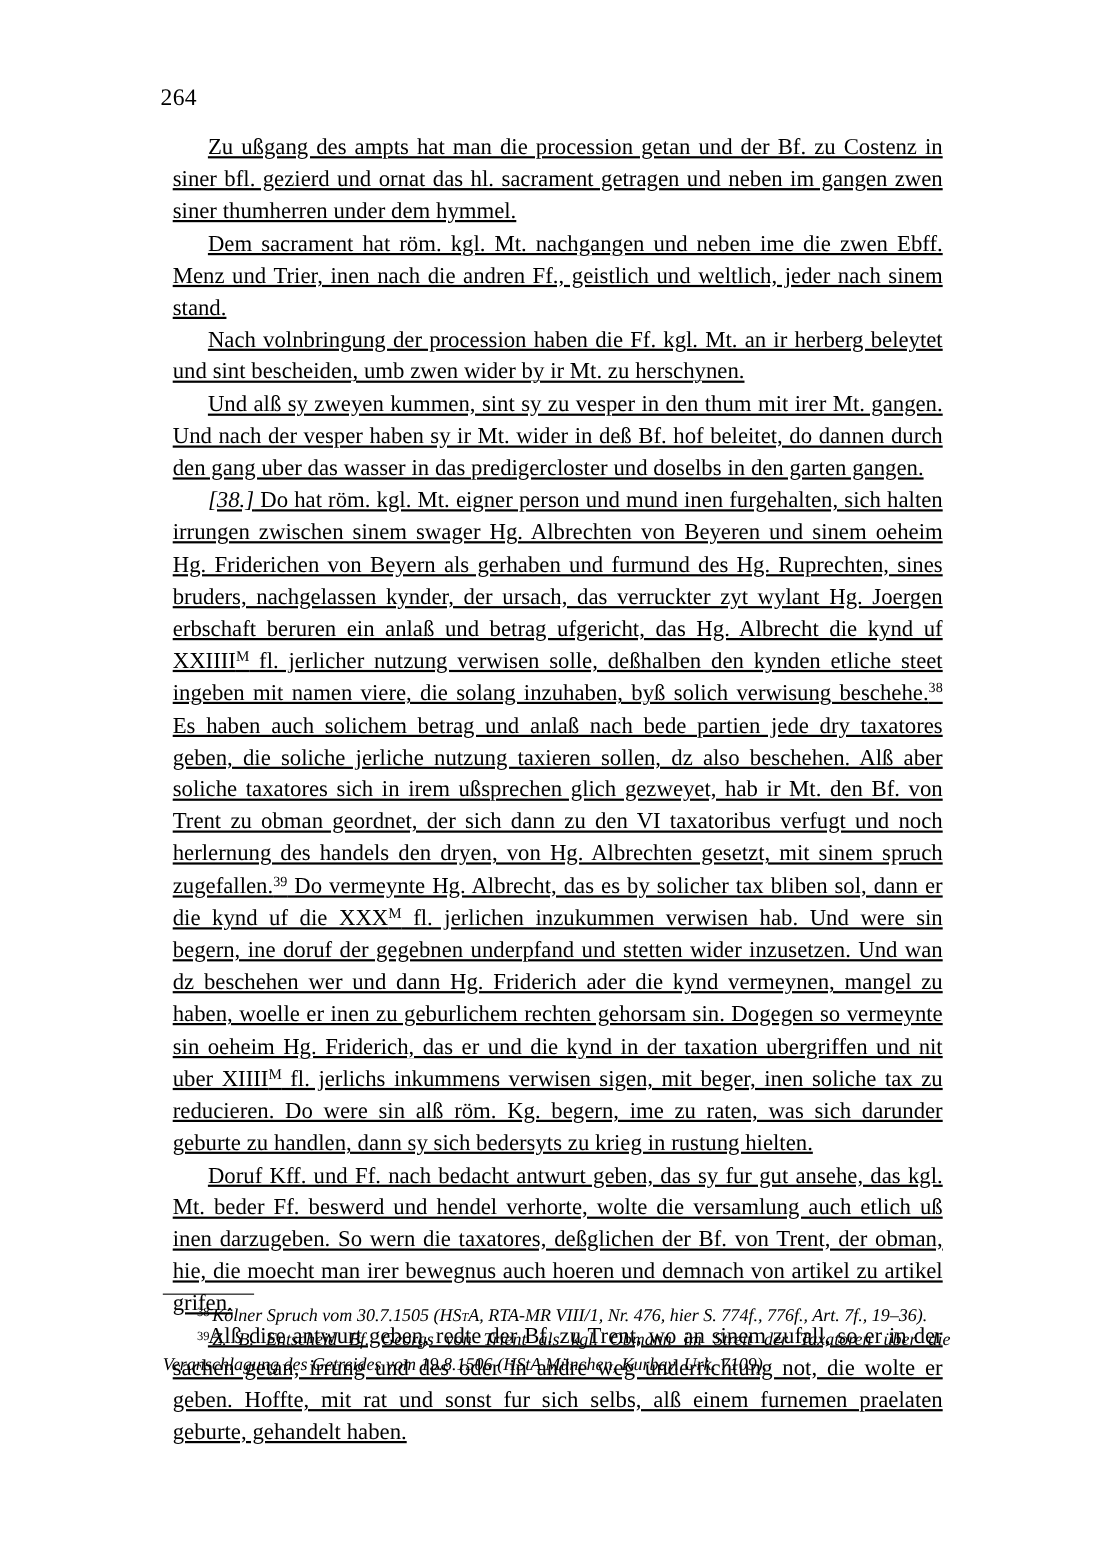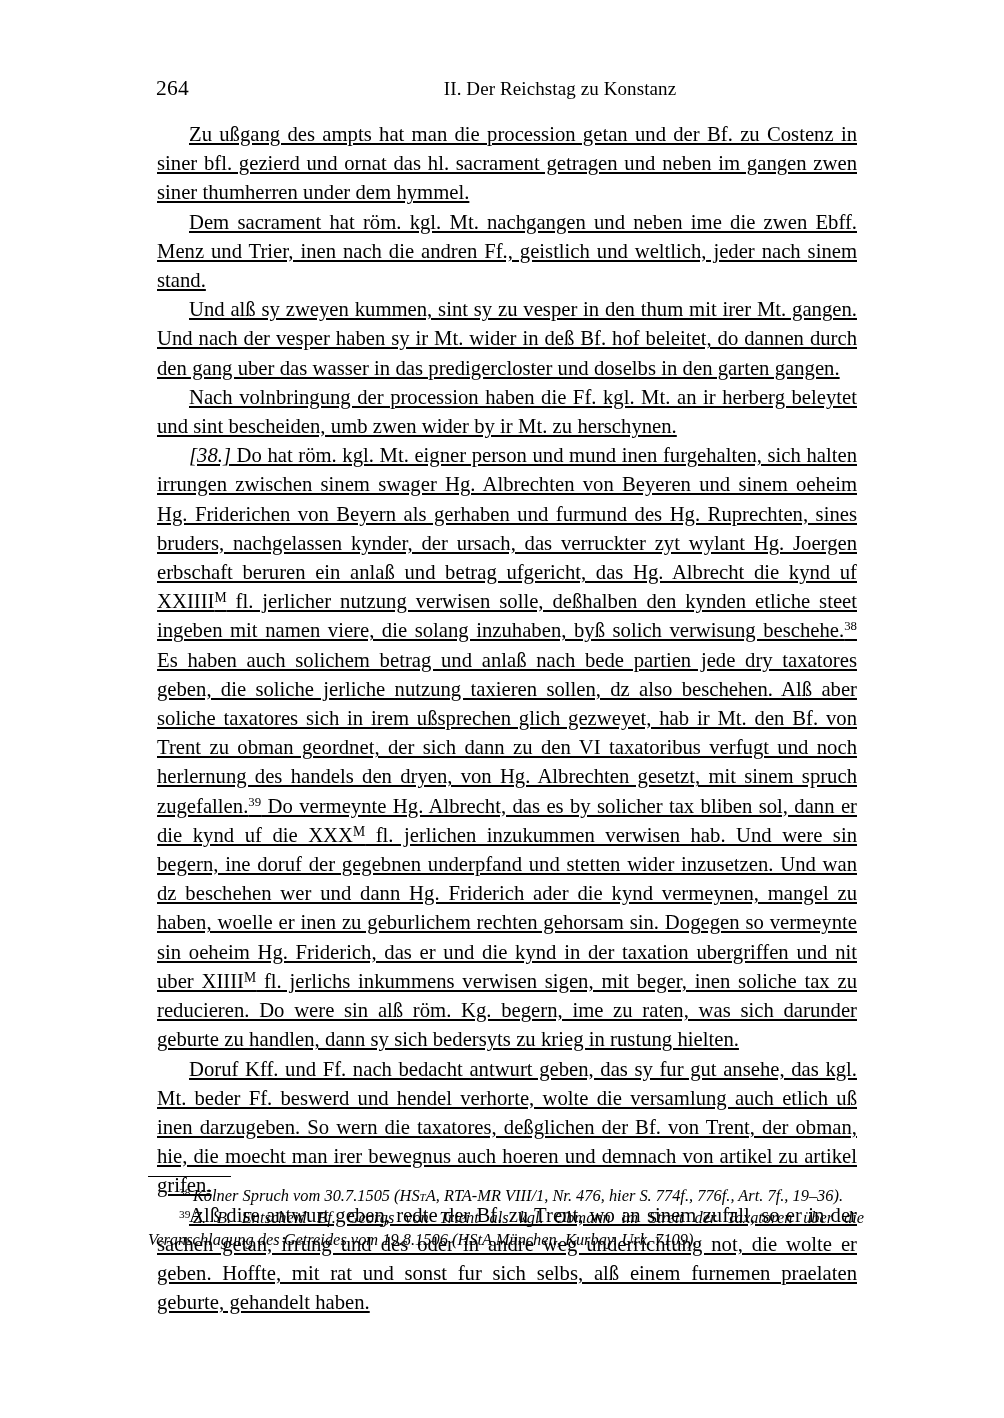--- a/index.html
+++ b/index.html
@@ -18,21 +18,21 @@
     margin: 0 auto;
     background: #ffffff;
     overflow: hidden;
     box-sizing: border-box;
   }
 
   
   .runhead {
     position: absolute;
     top: 76px;
-    left: 156px;
+    left: 146px;
     width: 700px;
     height: 26px;
   }
   .runhead .folio {
     position: absolute;
     left: 0;
     top: 0;
     font-size: 21.5px;
     letter-spacing: 0.2px;
   }
@@ -108,28 +108,27 @@
     font-style: italic;
   }
 </style>
 </head>
 <body>
 
 <div class="page">
 
   <div class="runhead">
     <span class="folio">264</span>
-    <span class="title">II. Der Reichstag zu Konstanz</span>
   </div>
 
   <div class="textbody">
     <p class="para">Zu ußgang des ampts hat man die procession getan und der Bf. zu Costenz in siner bfl. gezierd und ornat das hl. sacrament getragen und neben im gangen zwen siner thumherren under dem hymmel.</p>
     <p class="para">Dem sacrament hat röm. kgl. Mt. nachgangen und neben ime die zwen Ebff. Menz und Trier, inen nach die andren Ff., geistlich und weltlich, jeder nach sinem stand.</p>
+    <p class="para">Nach volnbringung der procession haben die Ff. kgl. Mt. an ir herberg beleytet und sint bescheiden, umb zwen wider by ir Mt. zu herschynen.</p>
     <p class="para">Und alß sy zweyen kummen, sint sy zu vesper in den thum mit irer Mt. gangen. Und nach der vesper haben sy ir Mt. wider in deß Bf. hof beleitet, do dannen durch den gang uber das wasser in das predigercloster und doselbs in den garten gangen.</p>
-    <p class="para">Nach volnbringung der procession haben die Ff. kgl. Mt. an ir herberg beleytet und sint bescheiden, umb zwen wider by ir Mt. zu herschynen.</p>
     <p class="para"><em>[38.]</em><span> Do hat röm. kgl. Mt. eigner person und mund inen furgehalten, sich halten irrungen zwischen sinem swager Hg. Albrechten von Beyeren und sinem oeheim Hg. Friderichen von Beyern als gerhaben und furmund des Hg. Ruprechten, sines bruders, nachgelassen kynder, der ursach, das verruckter zyt wylant Hg. Joergen erbschaft beruren ein anlaß und betrag ufgericht, das Hg. Albrecht die kynd uf XXIIII</span><sup class="roman-mult">M</sup><span> fl. jerlicher nutzung verwisen solle, deßhalben den kynden etliche steet ingeben mit namen viere, die solang inzuhaben, byß solich verwisung beschehe.</span><sup>38</sup><span> Es haben auch solichem betrag und anlaß nach bede partien jede dry taxatores geben, die soliche jerliche nutzung taxieren sollen, dz also beschehen. Alß aber soliche taxatores sich in irem ußsprechen glich gezweyet, hab ir Mt. den Bf. von Trent zu obman geordnet, der sich dann zu den VI taxatoribus verfugt und noch herlernung des handels den dryen, von Hg. Albrechten gesetzt, mit sinem spruch zugefallen.</span><sup>39</sup><span> Do vermeynte Hg. Albrecht, das es by solicher tax bliben sol, dann er die kynd uf die XXX</span><sup class="roman-mult">M</sup><span> fl. jerlichen inzukummen verwisen hab. Und were sin begern, ine doruf der gegebnen underpfand und stetten wider inzusetzen. Und wan dz beschehen wer und dann Hg. Friderich ader die kynd vermeynen, mangel zu haben, woelle er inen zu geburlichem rechten gehorsam sin. Dogegen so vermeynte sin oeheim Hg. Friderich, das er und die kynd in der taxation ubergriffen und nit uber XIIII</span><sup class="roman-mult">M</sup><span> fl. jerlichs inkummens verwisen sigen, mit beger, inen soliche tax zu reducieren. Do were sin alß röm. Kg. begern, ime zu raten, was sich darunder geburte zu handlen, dann sy sich bedersyts zu krieg in rustung hielten.</span></p>
     <p class="para">Doruf Kff. und Ff. nach bedacht antwurt geben, das sy fur gut ansehe, das kgl. Mt. beder Ff. beswerd und hendel verhorte, wolte die versamlung auch etlich uß inen darzugeben. So wern die taxatores, deßglichen der Bf. von Trent, der obman, hie, die moecht man irer bewegnus auch hoeren und demnach von artikel zu artikel grifen.</p>
     <p class="para">Alß dise antwurt geben, redte der Bf. zu Trent, wo an sinem zufall, so er in der sachen getan, irrung und des oder in andre weg underrichtung not, die wolte er geben. Hoffte, mit rat und sonst fur sich selbs, alß einem furnemen praelaten geburte, gehandelt haben.</p>
   </div>
 
   <div class="footnotes">
     <div class="fn-rule"></div>
     <p class="fn">
       <span class="fnmark">38</span><span><em>Kölner Spruch vom 30.7.1505 (</em><span class="smallcaps">HStA</span><em>, RTA-MR VIII/1, Nr. 476, hier S. 774f., 776f., Art. 7f., 19–36).</em></span>
     </p>

